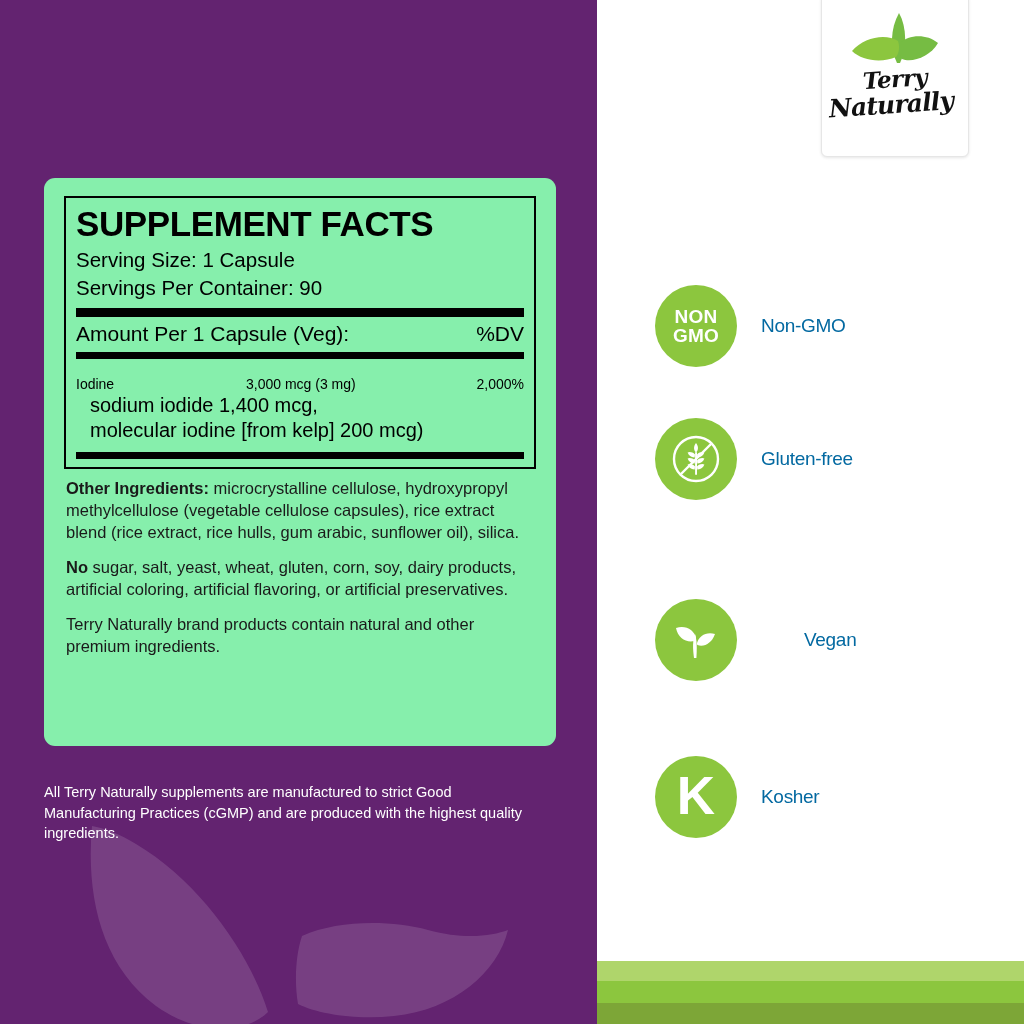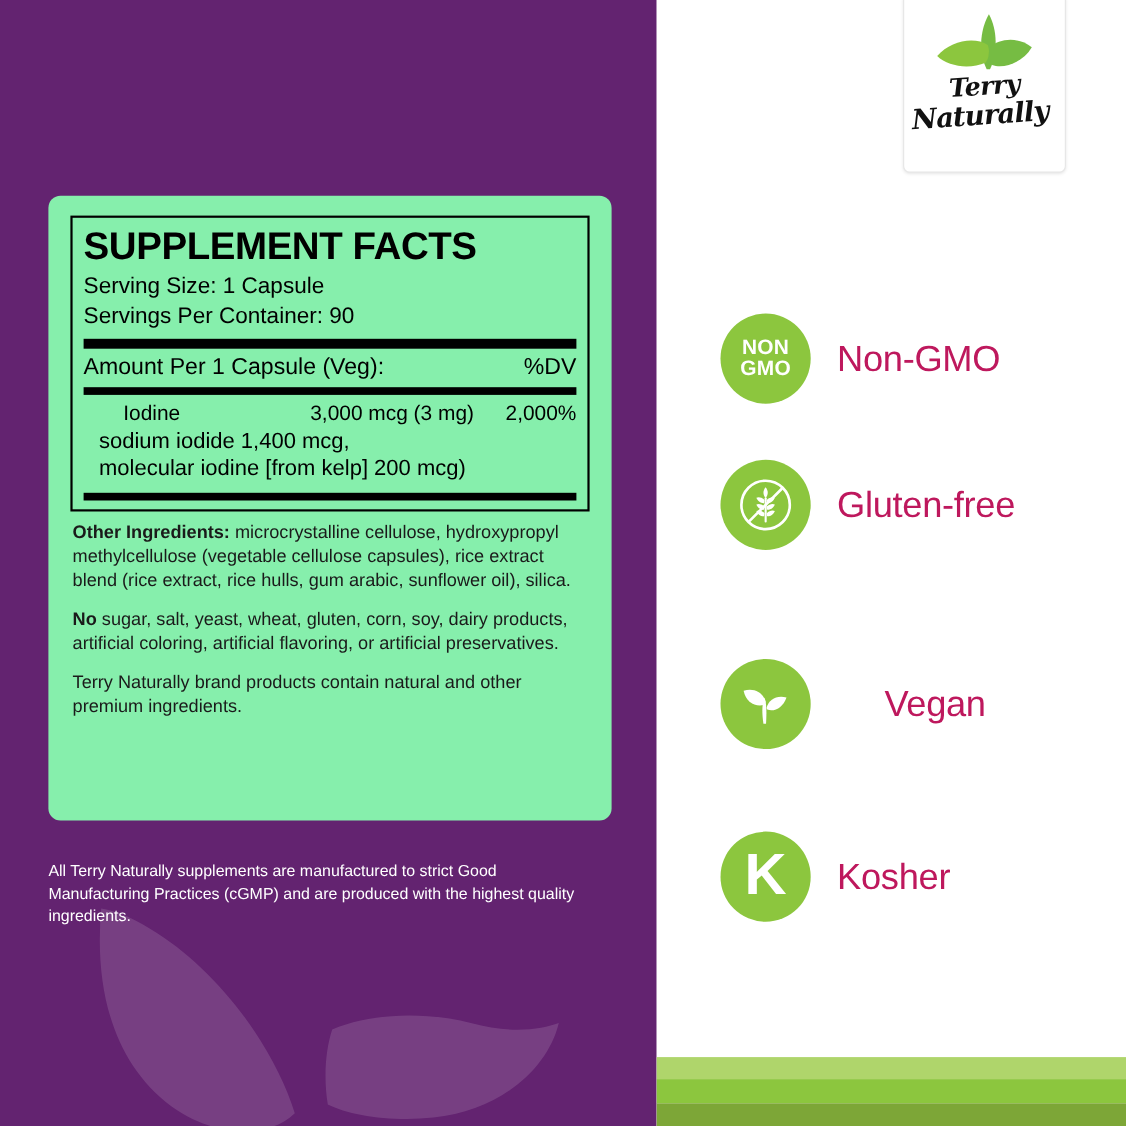--- a/index.html
+++ b/index.html
@@ -85,24 +85,23 @@
     display: flex;
     justify-content: space-between;
     align-items: baseline;
     font-size: 21px;
     color: #000;
     padding: 5px 0 6px 0;
   }
   .nutrient-row {
     display: flex;
     align-items: baseline;
-    font-size: 19px;
+    font-size: 14px;
     color: #000;
-    padding: 7px 0 0 0;
-    margin-left: 36px;
+    padding: 17px 0 0 0;
   }
   .nut-name { width: 170px; }
   .nut-amount { flex: 1; }
   .nut-dv { text-align: right; white-space: nowrap; }
   .sub-lines {
     font-size: 20px;
     line-height: 1.28;
     color: #000;
     padding: 1px 0 8px 14px;
   }
@@ -210,22 +209,22 @@
   .badge-circle {
     width: 82px;
     height: 82px;
     border-radius: 50%;
     background: #8CC63E;
     flex: 0 0 82px;
     position: relative;
   }
   .badge-label {
     margin-left: 24px;
-    font-size: 33px;
-    color: #be185d;
+    font-size: 19px;
+    color: #0369a1;
     letter-spacing: -0.3px;
     white-space: nowrap;
   }
   .nongmo-text {
     position: absolute;
     inset: 0;
     display: flex;
     flex-direction: column;
     align-items: center;
     justify-content: center;

